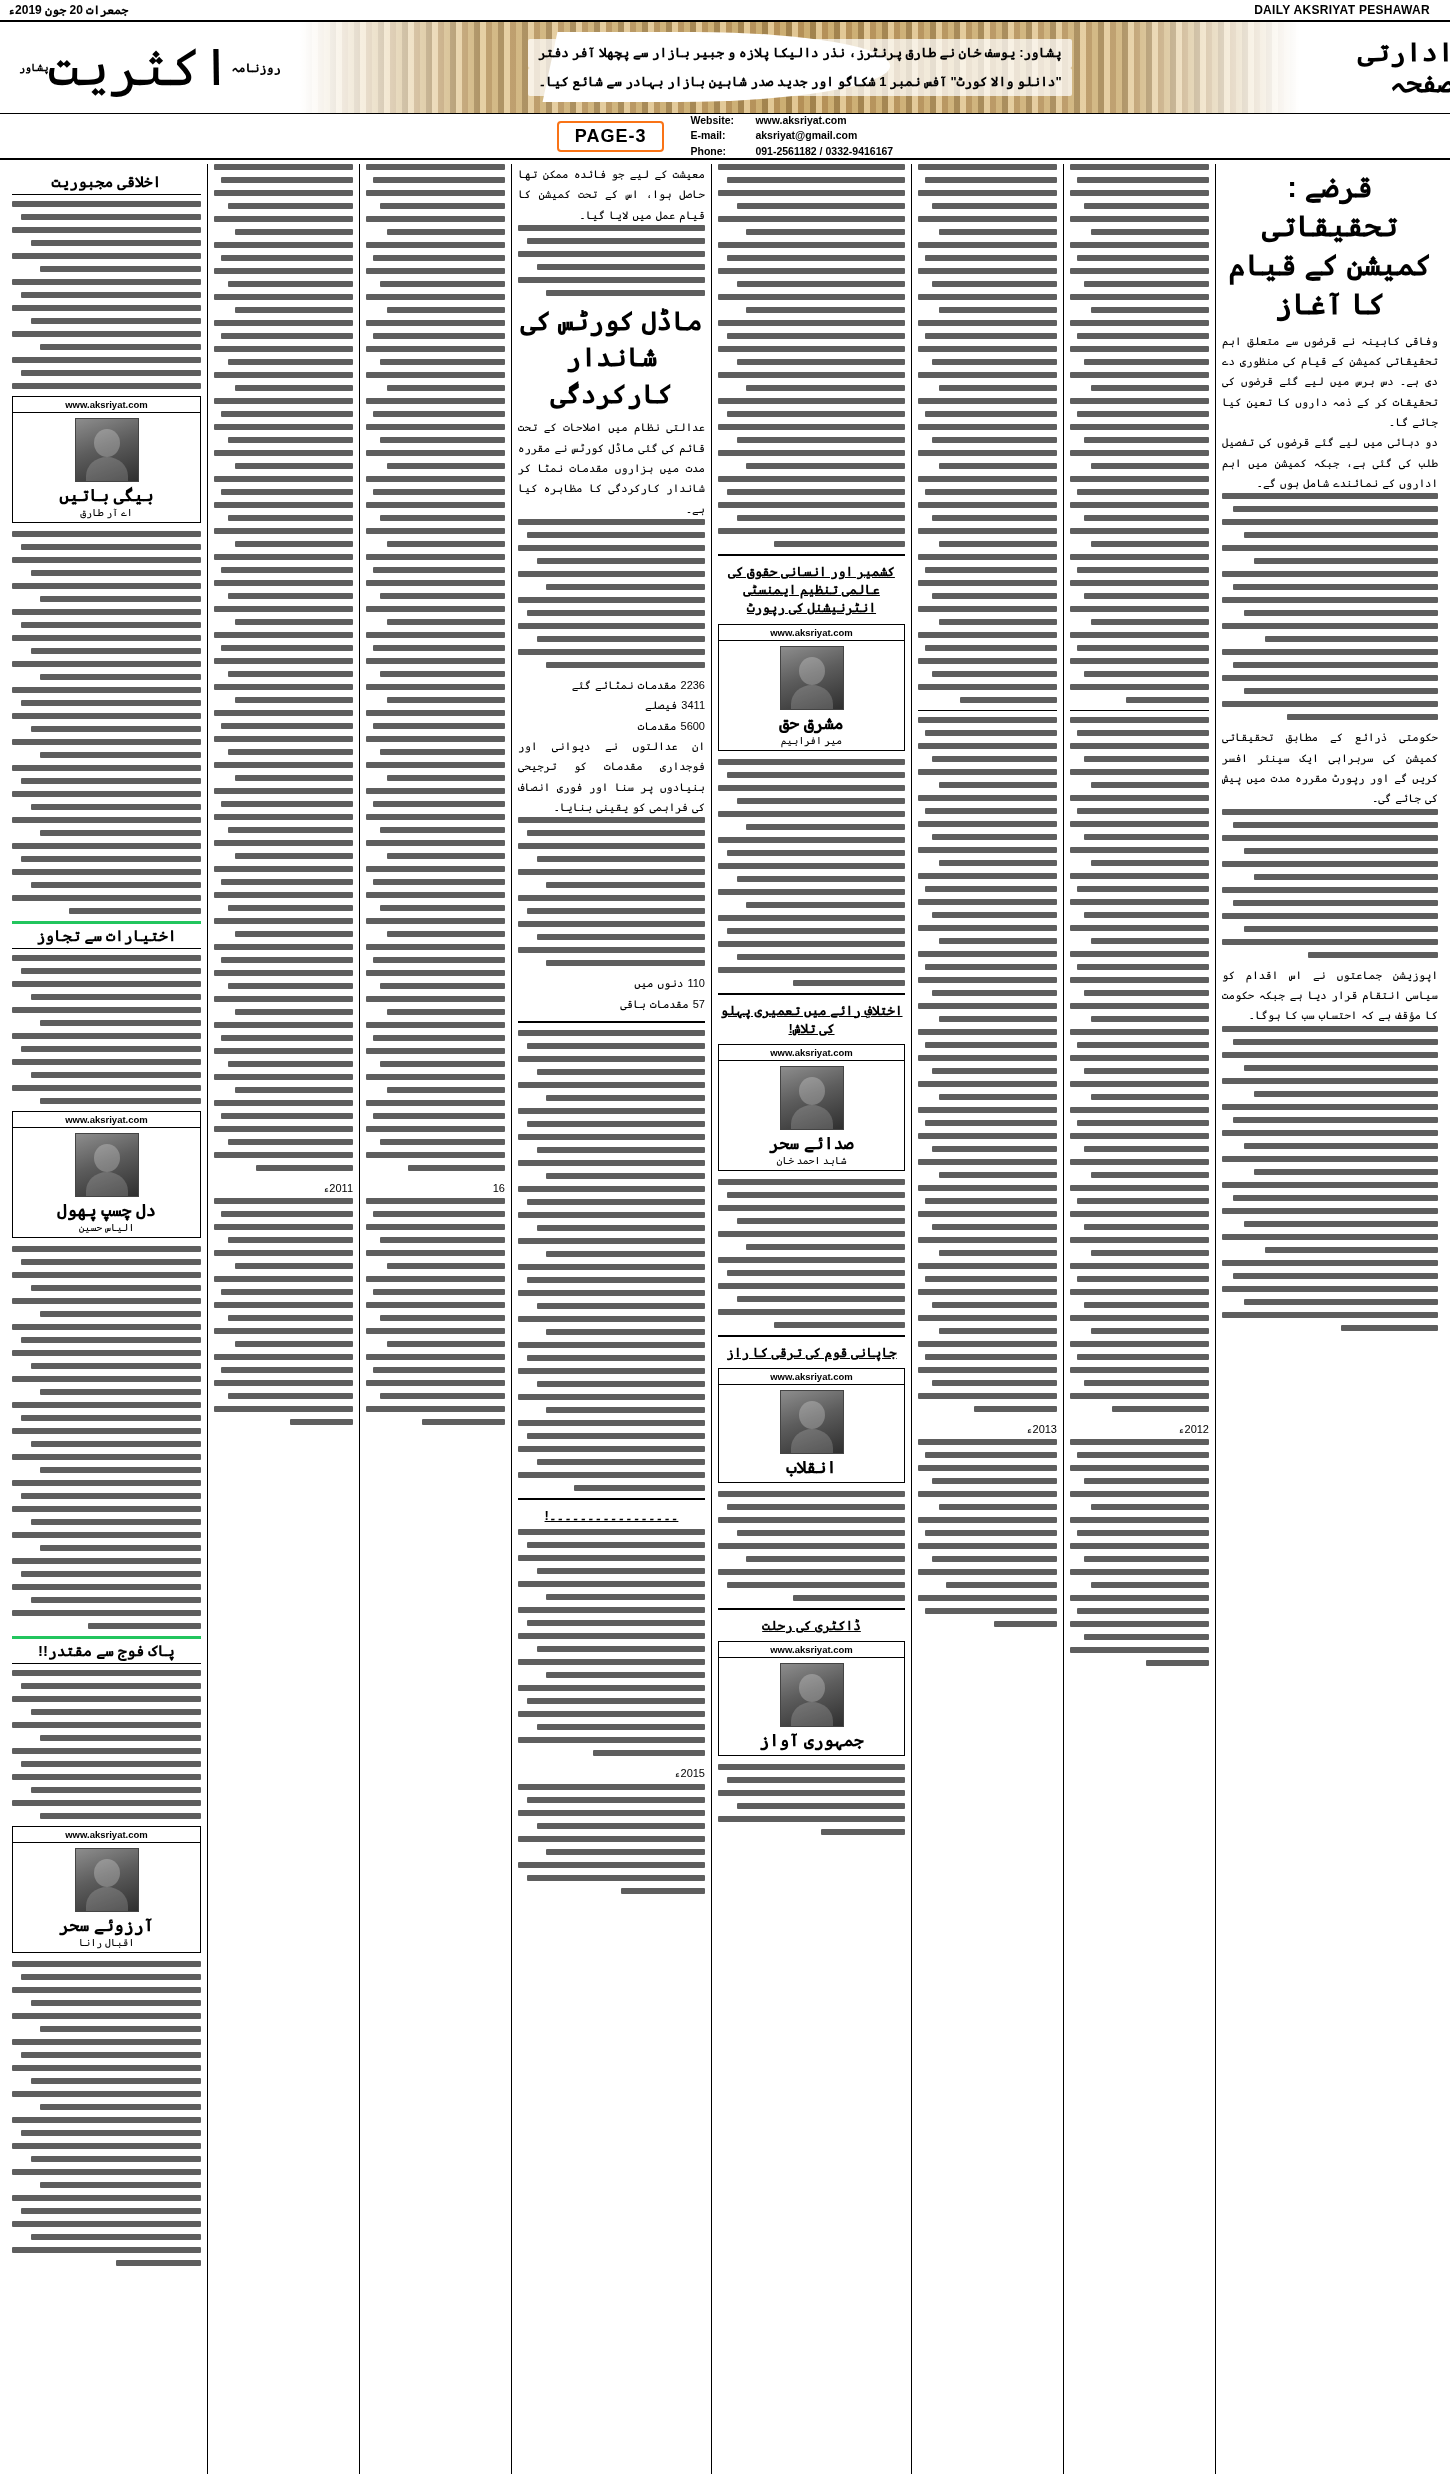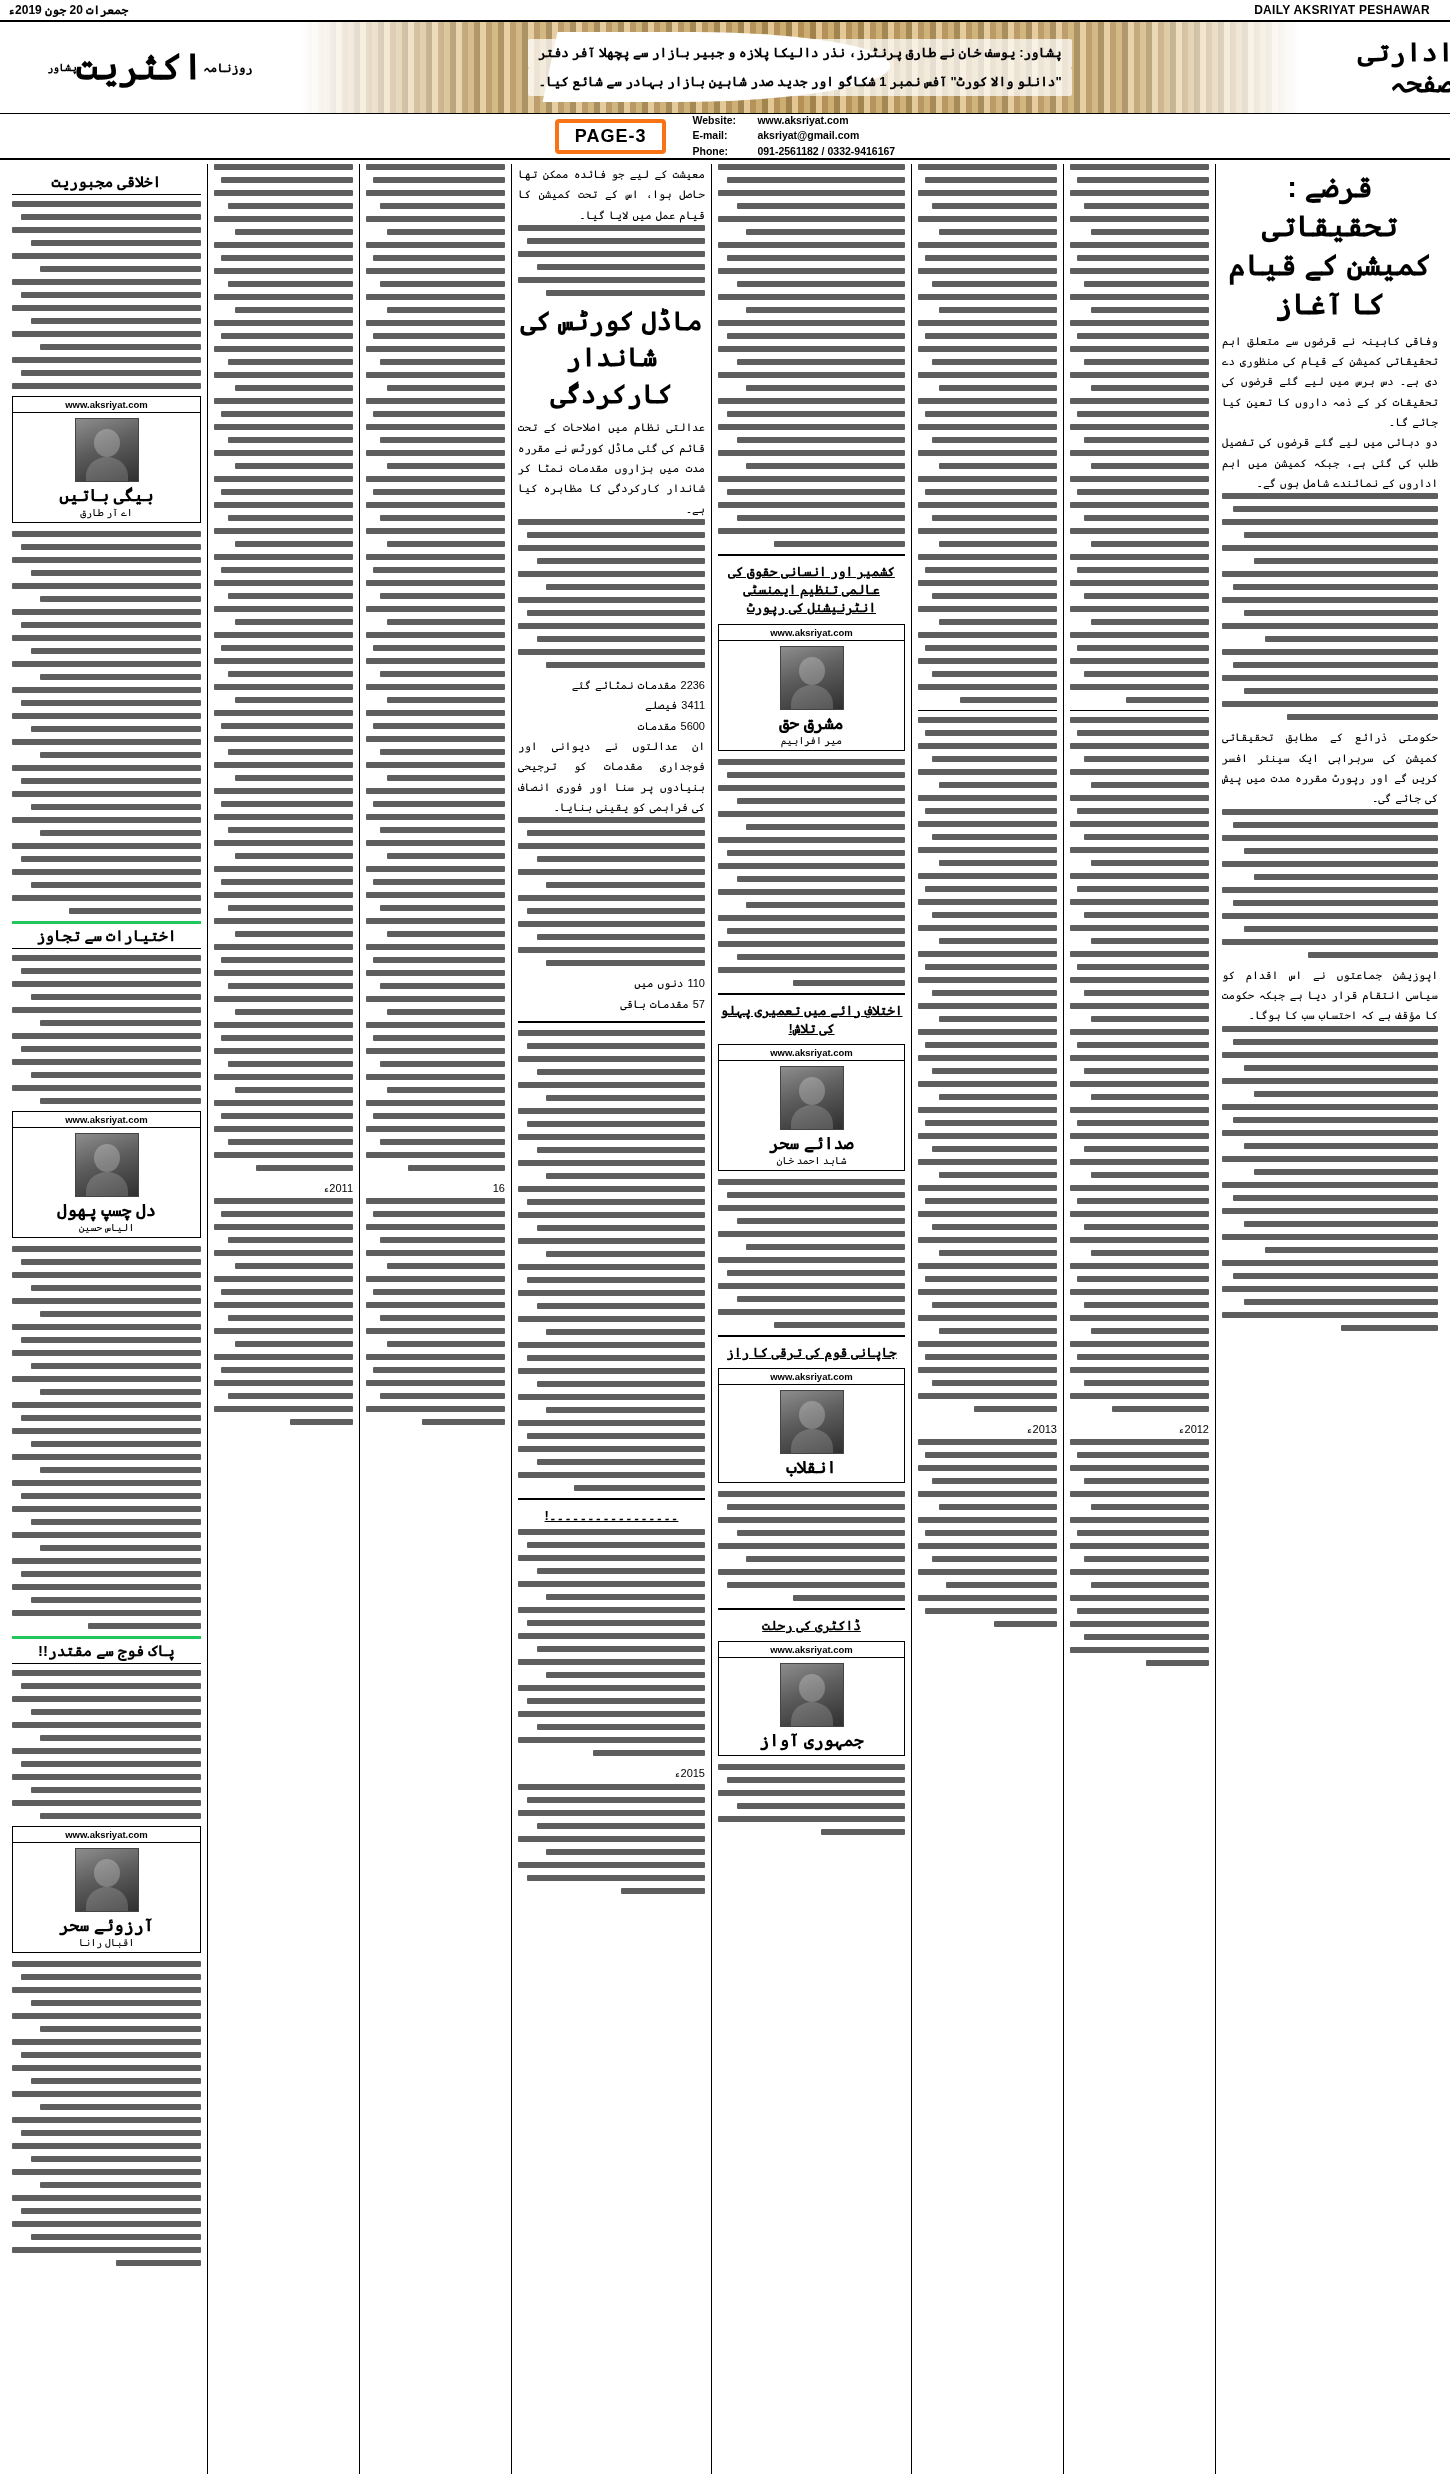--- a/index.html
+++ b/index.html
@@ -82,22 +82,22 @@
     border-radius: 2px;
   }
   .mast-right {
     width: 300px;
     position: relative;
     display: flex;
     align-items: center;
     justify-content: center;
   }
   .mast-right .paper-name {
-    font-size: 36px;
-    font-weight: bold;
+    font-size: 52px;
+    font-weight: normal;
     line-height: .95;
     letter-spacing: -1px;
   }
   .mast-right .roznama { font-size: 12px; font-weight: bold; }
   .mast-right .peshawar-sm { font-size: 10px; font-weight: bold; }
   .mast-swoosh {
     position: absolute;
     left: 250px; top: 10px;
     width: 340px; height: 70px;
     border-radius: 0 60% 60% 0 / 0 50% 50% 0;
@@ -110,21 +110,21 @@
   .contactbar {
     height: 46px;
     border-bottom: 2px solid #000;
     display: flex;
     align-items: center;
     justify-content: center;
     gap: 26px;
     direction: ltr;
   }
   .pagebadge {
-    border: 4px solid #f97316;
+    border: 2px solid #f97316;
     border-radius: 4px;
     padding: 3px 16px;
     font-size: 18px;
     font-weight: bold;
     letter-spacing: 1px;
   }
   .contact-lines {
     font-size: 10.5px;
     line-height: 1.45;
     font-weight: bold;

